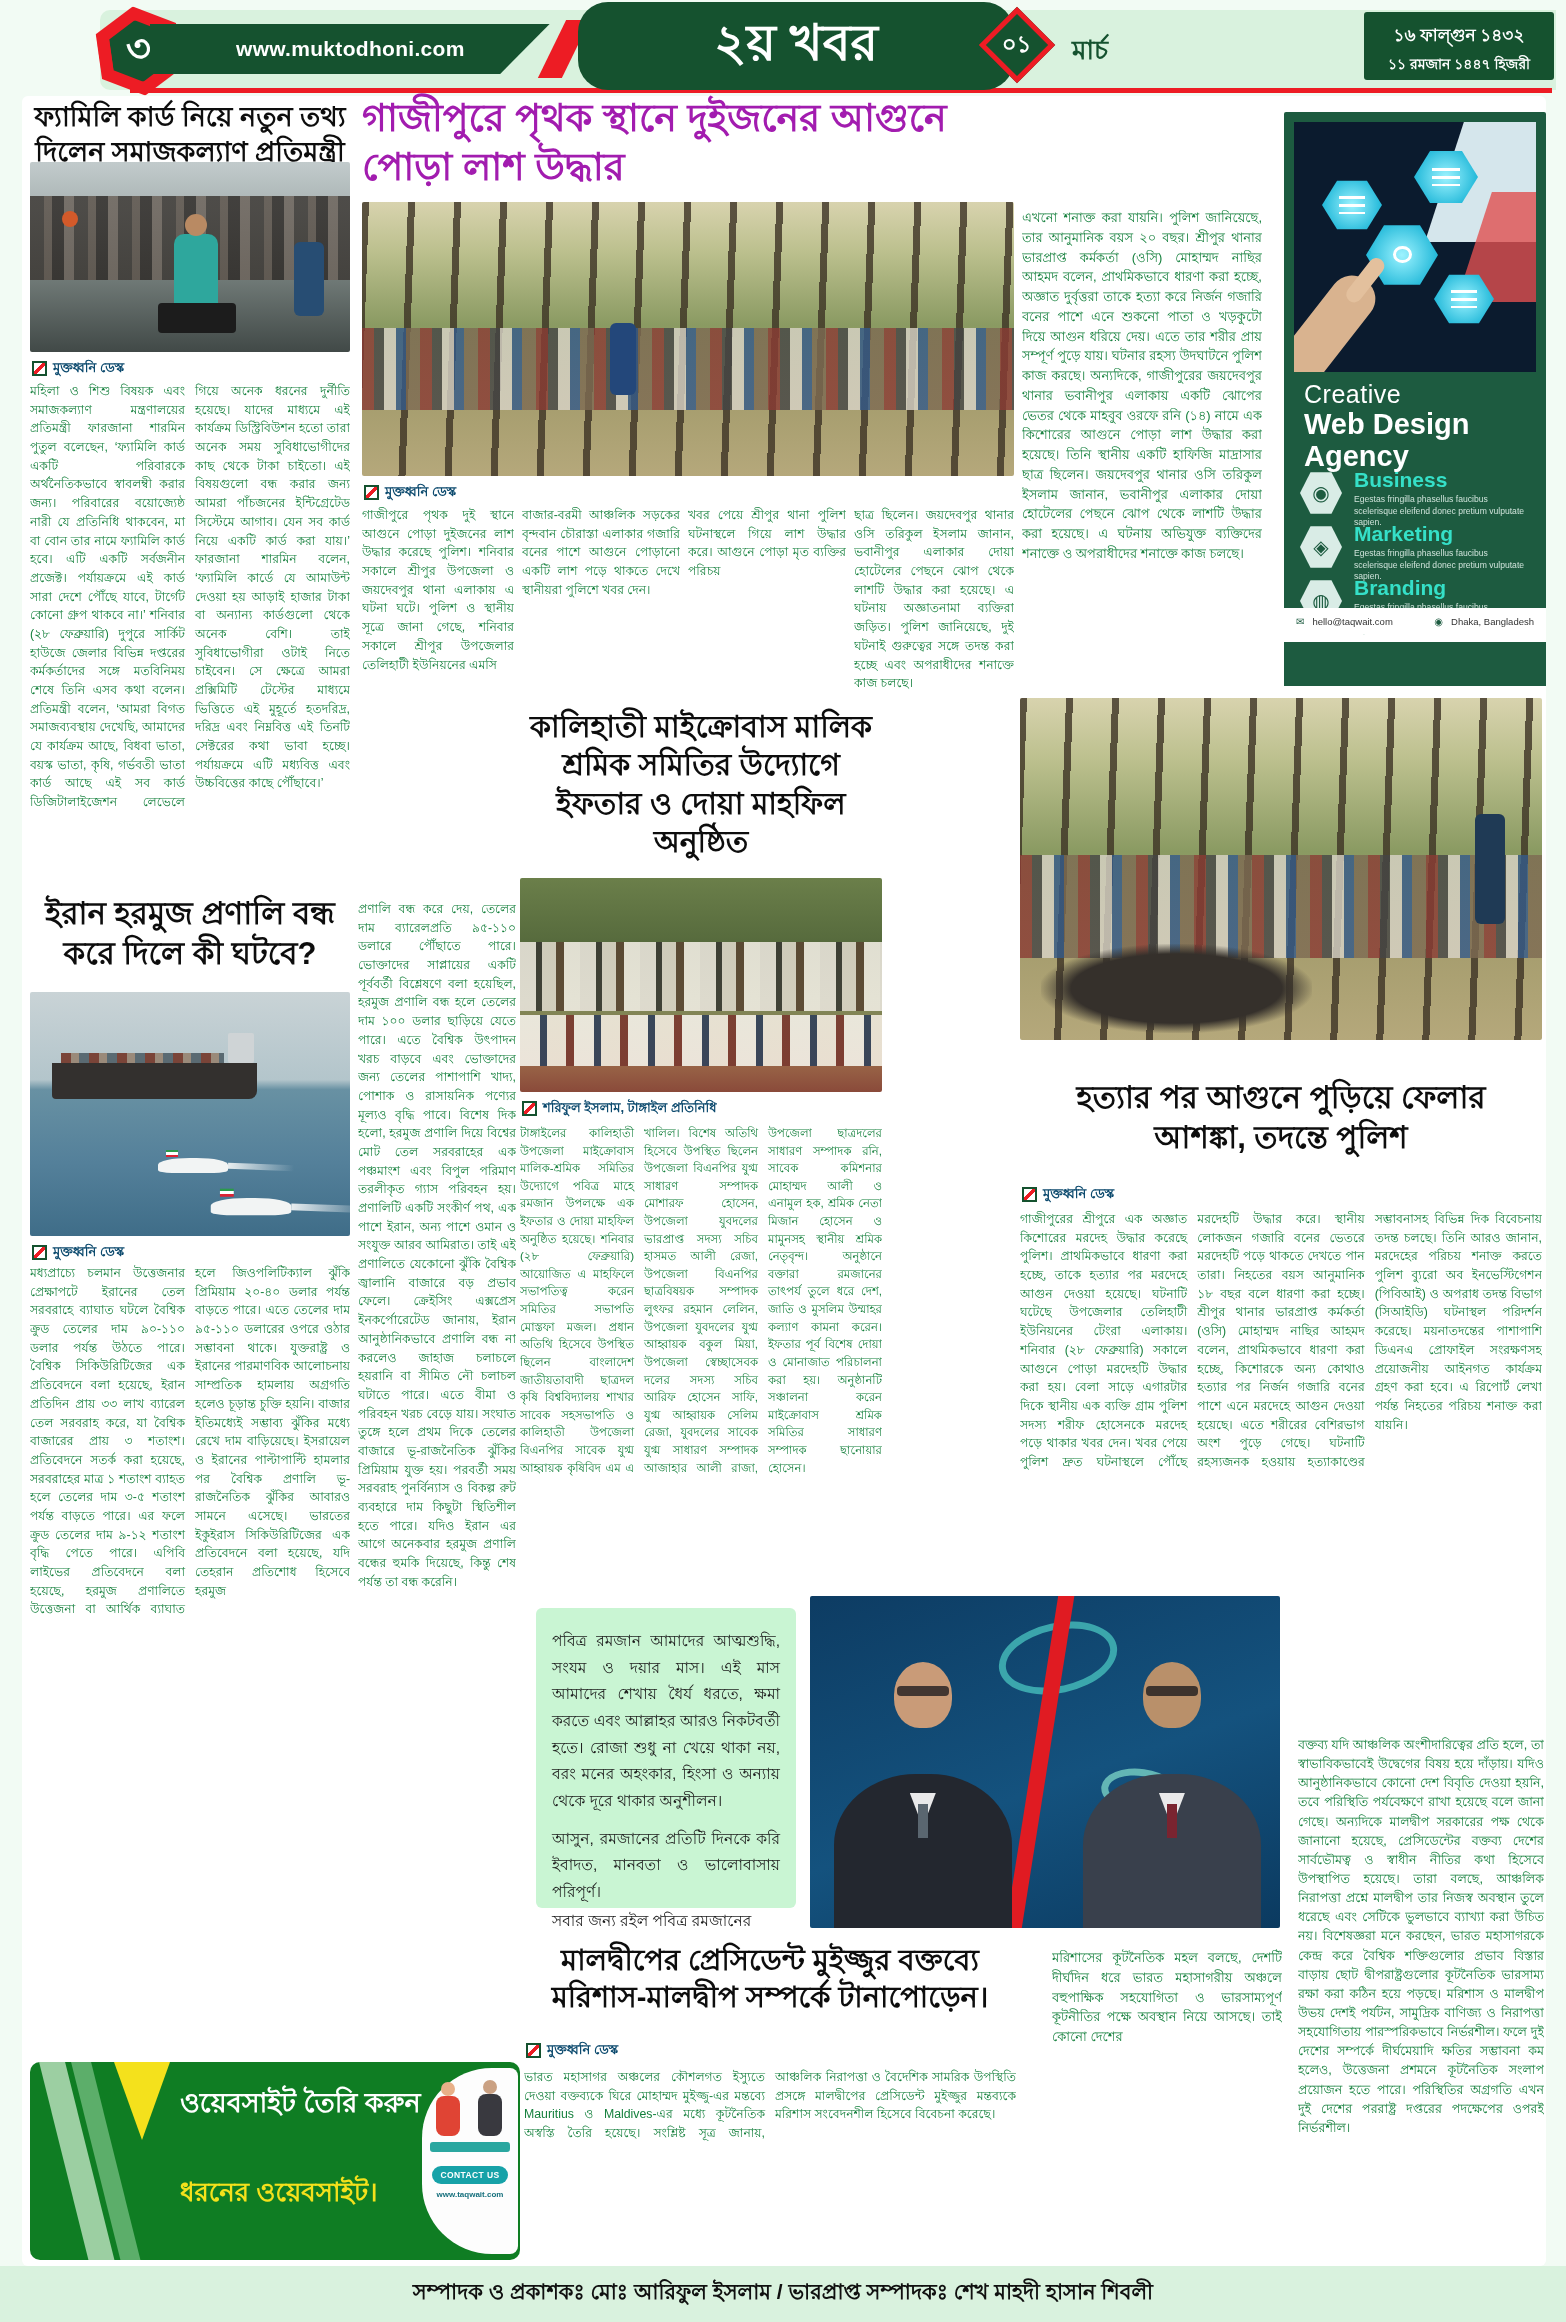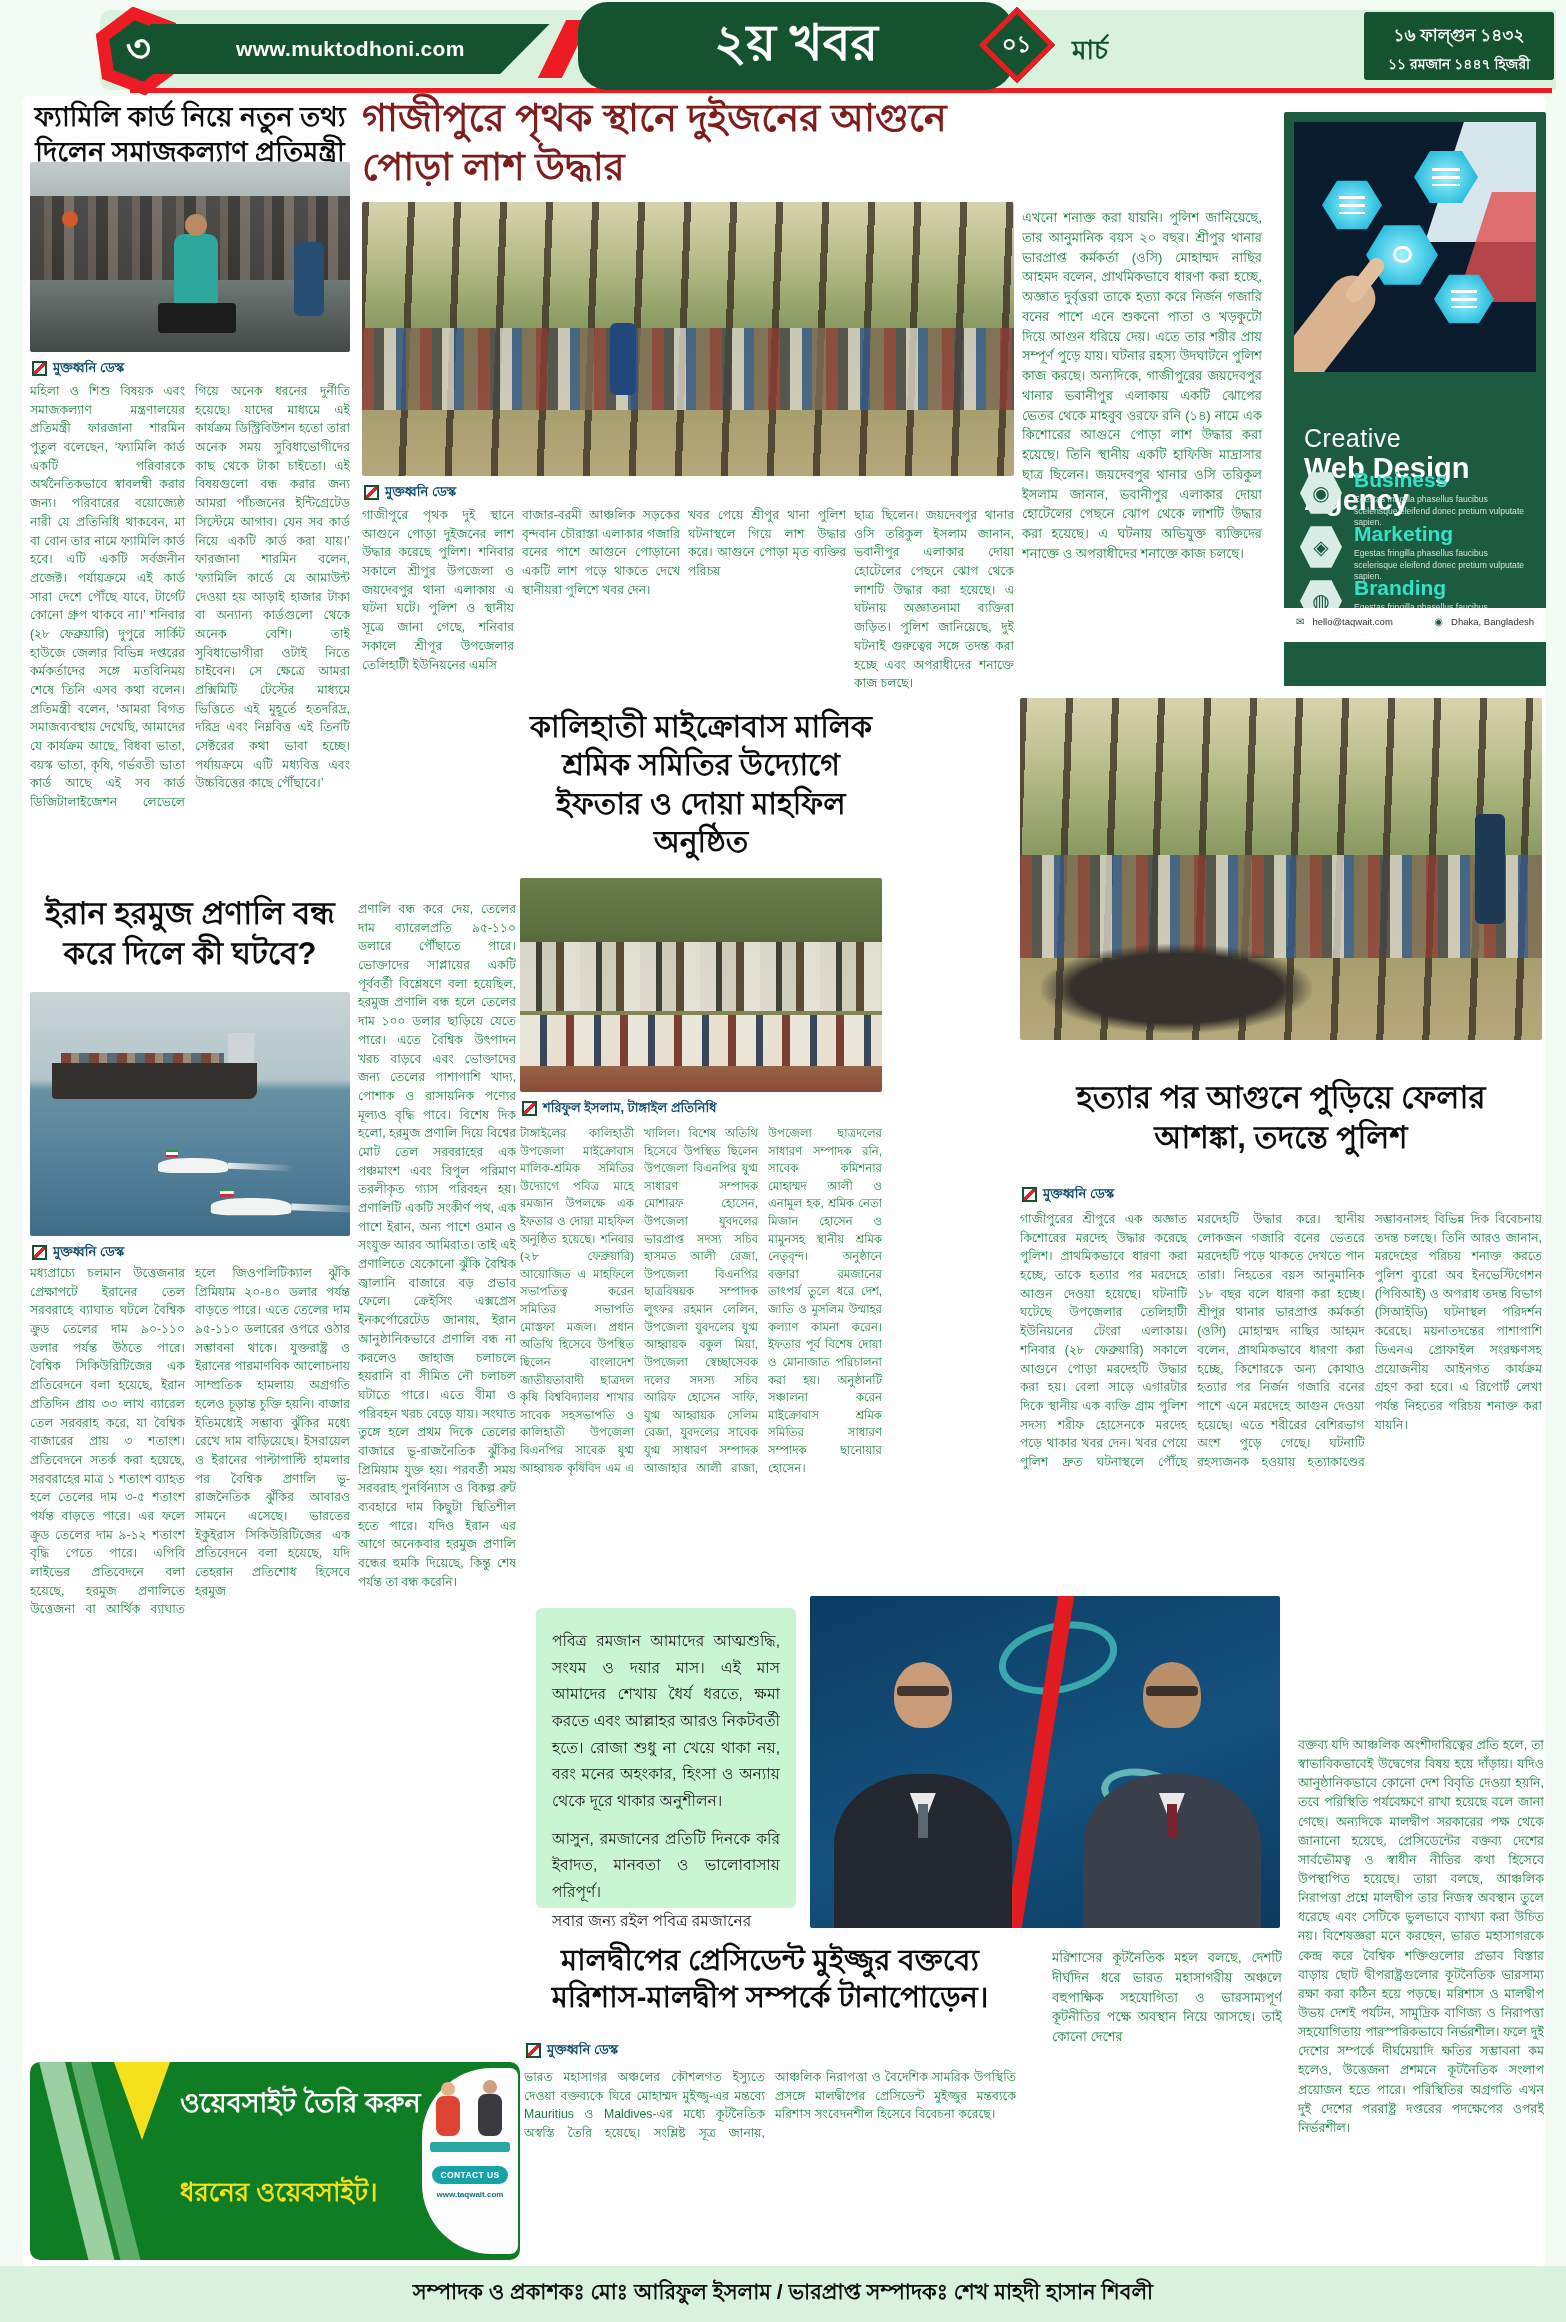--- a/index.html
+++ b/index.html
@@ -19,21 +19,21 @@
   .date-diamond span { transform:rotate(-45deg); color:#fff; font-size:23px; font-weight:800; }
   .month-label { left:1072px; top:30px; font-size:26px; font-weight:800; color:#15522f; }
   .date-box { left:1364px; top:12px; width:190px; height:68px; background:#15522f; color:#fff; text-align:center; padding-top:10px; border-radius:3px; }
   .date-box .d1 { font-size:17px; font-weight:800; }
   .date-box .d2 { font-size:14px; font-weight:600; margin-top:3px; }
 
   .sheet { left:22px; top:96px; width:1524px; height:2170px; background:#ffffff; border-radius:6px; }
 
   
   .headline { font-weight:800; color:#0d0d0d; text-align:center; line-height:1.28; }
-  .headline.red { color:#7f1d1d; text-align:left; }
+  .headline.red { color:#a21caf; text-align:left; }
   .caption { display:flex; align-items:center; gap:6px; }
   .cap-icon { width:15px; height:15px; border:2px solid #15522f; background:linear-gradient(135deg,#fff 38%,#ed1c24 38% 62%,#fff 62%); flex:0 0 auto; }
   .cap-text { font-size:13px; font-weight:800; color:#0c4a6e; }
   .bodytxt { font-size:12.3px; line-height:1.52; color:#15803d; text-align:justify; overflow:hidden; }
   .cols2 { column-count:2; column-gap:10px; }
   .cols3 { column-count:3; column-gap:10px; }
   .photo { overflow:hidden; border-radius:2px; }
 
   
   .ph-family { background:linear-gradient(180deg,#c2cbcc 0%,#a8b2b2 25%,#78827f 55%,#414947 100%); }
@@ -88,21 +88,21 @@
   .ad-panel { background:#1d5b40; border-radius:2px; }
   .ad-photo { position:absolute; left:10px; top:10px; width:242px; height:250px; background:#0b1b2e; overflow:hidden; }
   .hex { position:absolute; clip-path:polygon(25% 5%,75% 5%,100% 50%,75% 95%,25% 95%,0 50%); background:radial-gradient(circle,#9df3ff 0%,#1fb7d8 75%); box-shadow:0 0 20px rgba(60,200,255,.8); }
   .hex .bars { position:absolute; left:28%; top:34%; width:44%; height:32%; background:repeating-linear-gradient(180deg,#fff 0 3px,transparent 3px 8px); }
   .hex .dot { position:absolute; left:38%; top:36%; width:26%; height:26%; border:3px solid #fff; border-radius:50%; }
   .decor-lt { position:absolute; right:-30px; top:-10px; width:120px; height:130px; background:#d5e6ec; transform:skewX(-18deg); }
   .decor-red { position:absolute; right:-48px; top:70px; width:110px; height:110px; background:rgba(224,80,80,.8); transform:skewX(-18deg); }
   .hand { position:absolute; left:6px; bottom:-34px; width:46px; height:140px; background:#d9b38f; border-radius:22px; transform:rotate(38deg); }
   .hand:before { content:""; position:absolute; left:14px; top:-26px; width:16px; height:52px; background:#e3c09d; border-radius:8px; }
   .ad-title { position:absolute; left:20px; top:268px; color:#fff; }
-  .ad-title .t1 { font-size:25px; font-weight:400; letter-spacing:.5px;margin-top:44px; }
+  .ad-title .t1 { font-size:25px; font-weight:400; letter-spacing:.5px; }
   .ad-title .t2, .ad-title .t3 { font-size:29px; font-weight:800; line-height:1.1; }
   .svc { position:absolute; left:16px; width:230px; height:54px; }
   .svc .shex { position:absolute; left:0; top:2px; width:42px; height:46px; clip-path:polygon(25% 5%,75% 5%,100% 50%,75% 95%,25% 95%,0 50%); background:#d9ece6; color:#1d5b40; display:flex; align-items:center; justify-content:center; font-size:20px; }
   .svc .sname { position:absolute; left:54px; top:0; color:#35e0c8; font-size:21px; font-weight:800; }
   .svc .sdesc { position:absolute; left:54px; top:26px; width:176px; color:#cfe3da; font-size:8.6px; line-height:1.35; }
   .ad-contacts { position:absolute; left:0; bottom:0; width:100%; height:26px; background:#fff; display:flex; align-items:center; gap:8px; padding:0 12px; }
   .ad-contacts .ic { font-size:10px; color:#1d5b40; }
   .ad-contacts .ct { font-size:9.5px; color:#333; }
   .ad-contacts .sp { flex:1; }
   .ad-green-box { background:#1d5b40; }

